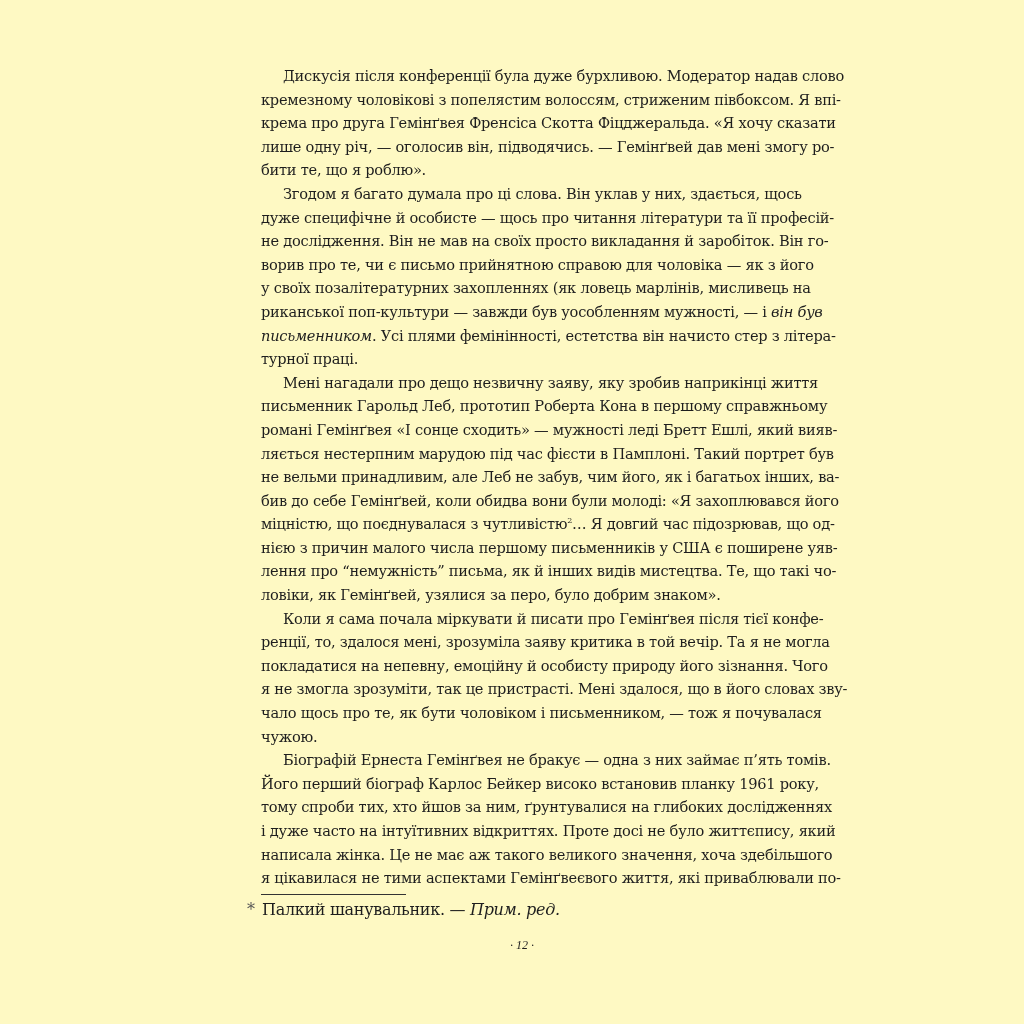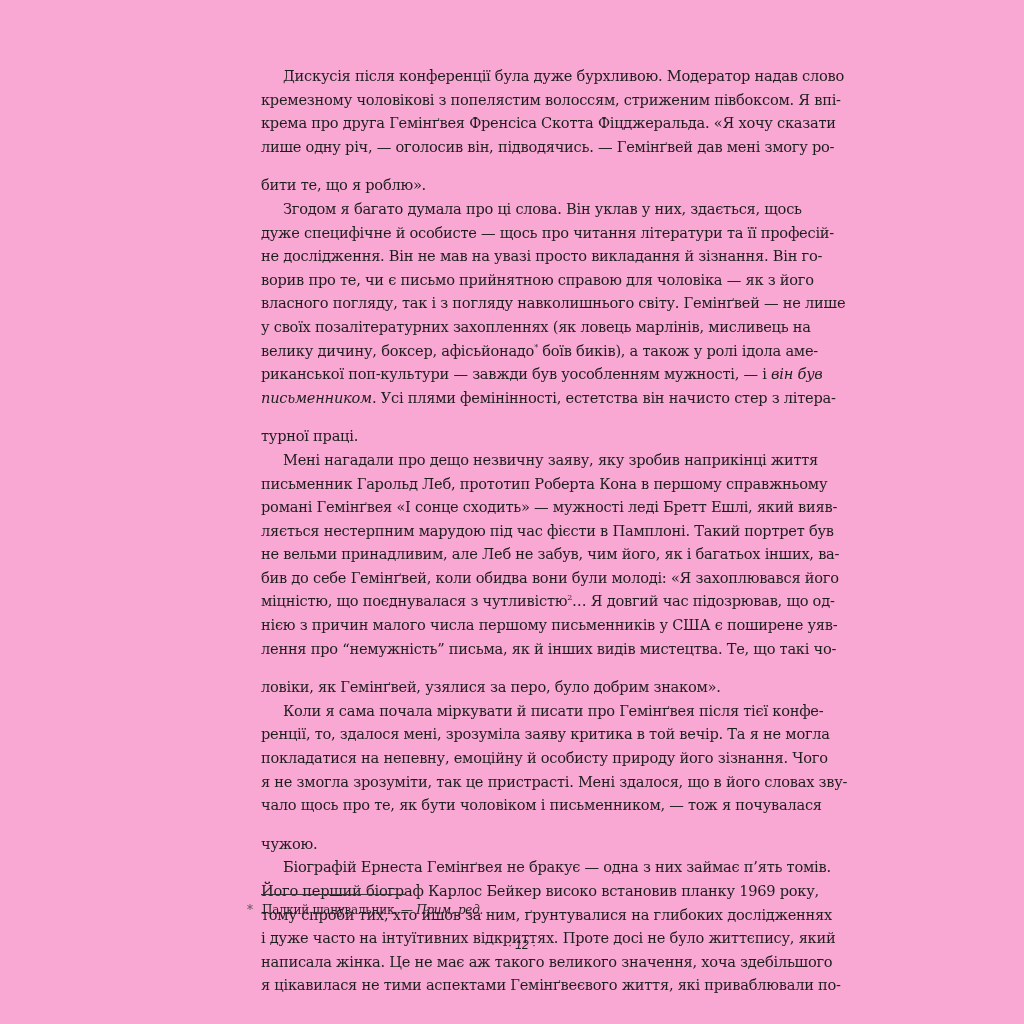--- a/index.html
+++ b/index.html
@@ -1,84 +1,82 @@
 <!DOCTYPE html>
 <html><head>
   <meta charset="utf-8">
   <style>
     html, body { margin: 0; padding: 0; background: #ffffff; }
     body { width: 1024px; height: 1024px; position: relative; overflow: hidden; }
     .page {
-      position: absolute; left: 0; top: 0; width: 1024px; height: 1024px; background: #f9a8d4;
+      position: absolute; left: 0; top: 0; width: 1024px; height: 1024px; background: #fef9c3;
     }
     .text-block {
       position: absolute; left: 261px; top: 64px; width: 524px;
       font-family: "DejaVu Serif", "Liberation Serif", serif;
       font-size: 14.6px; line-height: 23.6px; color: #1e1e1e;
       letter-spacing: -0.25px;
     }
     .line { display: block; white-space: nowrap; text-align: justify; text-align-last: justify; height: 23.6px; overflow: visible; }
-    .line.last { text-align-last: left; margin-top: 15px; }
+    .line.last { text-align-last: left; }
     .line.indent { padding-left: 22px; }
     .it { font-style: italic; }
     sup { font-size: 8px; line-height: 0; vertical-align: 6px; }
     .fn-rule {
       position: absolute; left: 261px; top: 894px; width: 145px; height: 0;
       border-top: 1px solid #333;
     }
     .footnote {
       position: absolute; left: 247px; top: 902px; width: 540px;
       font-family: "DejaVu Serif", "Liberation Serif", serif;
-      font-size: 12px; line-height: 16px; color: #1e1e1e; letter-spacing: -0.3px;
+      font-size: 16px; line-height: 16px; color: #1e1e1e; letter-spacing: -0.3px;
     }
     .fn-mark { display: inline-block; width: 15px; color: #555; }
     .page-number {
       position: absolute; left: 462px; top: 938px; width: 120px; text-align: center;
-      font-family: Liberation Sans, sans-serif;
+      font-family: Liberation Serif, serif;
       font-size: 12px; color: #1e1e1e; font-style: italic;
     }
   </style>
 </head>
 <body>
 
 <div class="page">
   <div class="text-block" id="text-block">
       <span class="line indent">Дискусія після конференції була дуже бурхливою. Модератор надав слово</span>
       <span class="line">кремезному чоловікові з попелястим волоссям, стриженим півбоксом. Я впі-</span>
       <span class="line">крема про друга Гемінґвея Френсіса Скотта Фіцджеральда. «Я хочу сказати</span>
       <span class="line">лише одну річ, — оголосив він, підводячись. — Гемінґвей дав мені змогу ро-</span>
       <span class="line last">бити те, що я роблю».</span>
       <span class="line indent">Згодом я багато думала про ці слова. Він уклав у них, здається, щось</span>
       <span class="line">дуже специфічне й особисте — щось про читання літератури та її професій-</span>
-      <span class="line">не дослідження. Він не мав на увазі просто викладання й зізнання. Він го-</span>
+      <span class="line">не дослідження. Він не мав на своїх просто викладання й заробіток. Він го-</span>
       <span class="line">ворив про те, чи є письмо прийнятною справою для чоловіка — як з його</span>
-      <span class="line">власного погляду, так і з погляду навколишнього світу. Гемінґвей — не лише</span>
       <span class="line">у своїх позалітературних захопленнях (як ловець марлінів, мисливець на</span>
-      <span class="line"><span>велику дичину, боксер, афісьйонадо</span><sup>*</sup><span> боїв биків), а також у ролі ідола аме-</span></span>
       <span class="line"><span>риканської поп-культури — завжди був уособленням мужності, — і </span><span class="it">він був</span><span></span></span>
       <span class="line"><span></span><span class="it">письменником</span><span>. Усі плями фемінінності, естетства він начисто стер з літера-</span></span>
       <span class="line last">турної праці.</span>
       <span class="line indent">Мені нагадали про дещо незвичну заяву, яку зробив наприкінці життя</span>
       <span class="line">письменник Гарольд Леб, прототип Роберта Кона в першому справжньому</span>
       <span class="line">романі Гемінґвея «І сонце сходить» — мужності леді Бретт Ешлі, який вияв-</span>
       <span class="line">ляється нестерпним марудою під час фієсти в Памплоні. Такий портрет був</span>
       <span class="line">не вельми принадливим, але Леб не забув, чим його, як і багатьох інших, ва-</span>
       <span class="line">бив до себе Гемінґвей, коли обидва вони були молоді: «Я захоплювався його</span>
       <span class="line"><span>міцністю, що поєднувалася з чутливістю</span><sup>2</sup><span>… Я довгий час підозрював, що од-</span></span>
       <span class="line">нією з причин малого числа першому письменників у США є поширене уяв-</span>
       <span class="line">лення про “немужність” письма, як й інших видів мистецтва. Те, що такі чо-</span>
       <span class="line last">ловіки, як Гемінґвей, узялися за перо, було добрим знаком».</span>
       <span class="line indent">Коли я сама почала міркувати й писати про Гемінґвея після тієї конфе-</span>
       <span class="line">ренції, то, здалося мені, зрозуміла заяву критика в той вечір. Та я не могла</span>
       <span class="line">покладатися на непевну, емоційну й особисту природу його зізнання. Чого</span>
       <span class="line">я не змогла зрозуміти, так це пристрасті. Мені здалося, що в його словах зву-</span>
       <span class="line">чало щось про те, як бути чоловіком і письменником, — тож я почувалася</span>
       <span class="line last">чужою.</span>
       <span class="line indent">Біографій Ернеста Гемінґвея не бракує — одна з них займає п’ять томів.</span>
-      <span class="line">Його перший біограф Карлос Бейкер високо встановив планку 1969 року,</span>
+      <span class="line">Його перший біограф Карлос Бейкер високо встановив планку 1961 року,</span>
       <span class="line">тому спроби тих, хто йшов за ним, ґрунтувалися на глибоких дослідженнях</span>
       <span class="line">і дуже часто на інтуїтивних відкриттях. Проте досі не було життєпису, який</span>
       <span class="line">написала жінка. Це не має аж такого великого значення, хоча здебільшого</span>
       <span class="line">я цікавилася не тими аспектами Гемінґвеєвого життя, які приваблювали по-</span>
     </div>
   <div class="fn-rule"></div>
   <div class="footnote">
     <span class="fn-mark">*</span><span>Палкий шанувальник. — </span><span class="it">Прим. ред.</span>
   </div>
   <div class="page-number">· 12 ·</div>

